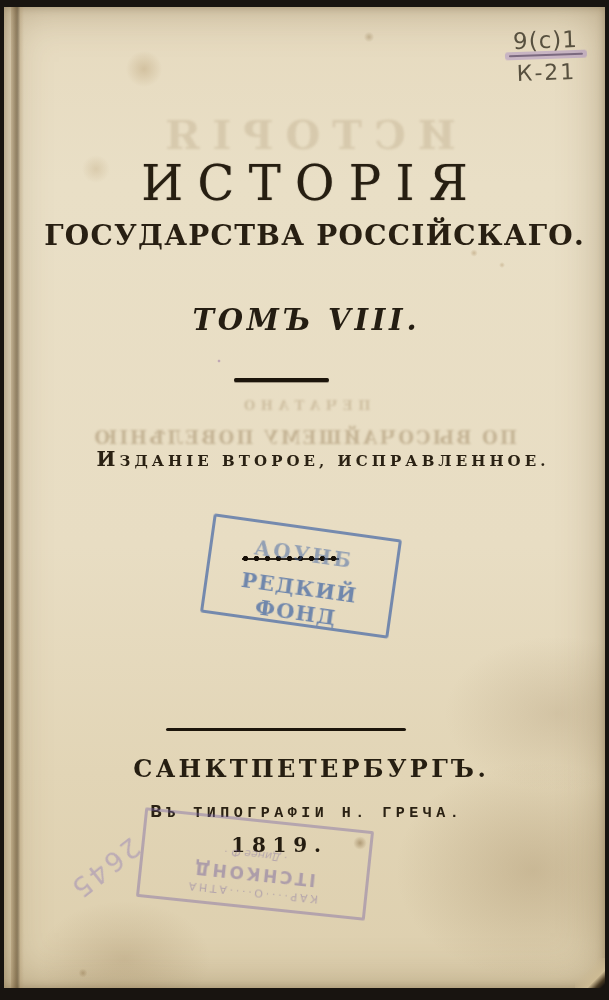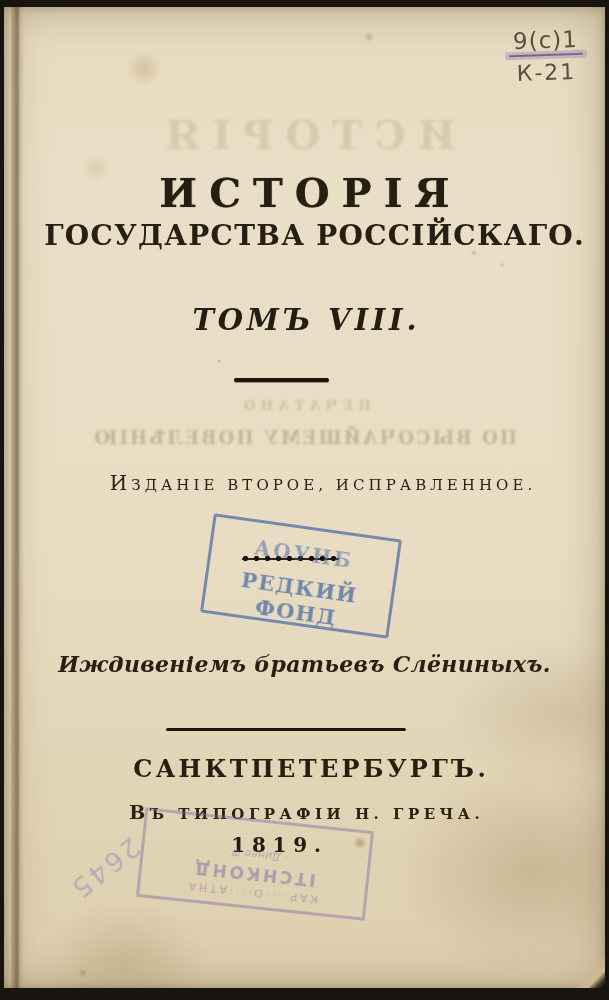--- a/index.html
+++ b/index.html
@@ -24,34 +24,34 @@
   
   .crease{position:absolute;left:7px;top:0;width:13px;height:100%;
     background:linear-gradient(90deg, rgba(150,125,85,.30), rgba(88,66,34,.55) 40%, rgba(60,44,20,.45) 52%, rgba(165,140,100,.28) 72%, rgba(165,140,100,0));}
   .corner-curl{position:absolute;right:0;bottom:0;width:30px;height:30px;
     background:linear-gradient(315deg,#181410 6%, #4a3b24 16%, #cdbb94 30%, rgba(205,187,148,0) 62%);}
   
   .t{position:absolute;left:0;right:0;text-align:center;color:#241d12;white-space:nowrap;}
   .ghost{transform:scaleX(-1);filter:blur(1.2px);}
   
   .ghost-title{top:104px;font-size:40px;font-weight:bold;letter-spacing:.30em;color:rgba(150,125,85,.20);}
-  .title{top:162px;font-size:40px;font-weight:bold;letter-spacing:.30em;text-indent:.30em;color:#261e11;
+  .title{top:148px;font-size:48px;font-weight:normal;letter-spacing:.30em;text-indent:.30em;color:#261e11;
          text-shadow:0 0 1px rgba(38,30,17,.6);}
   .subtitle{top:212px;font-size:28px;font-weight:bold;letter-spacing:.045em;text-indent:.045em;color:#281f12;padding-left:19px;}
   .volume{top:296px;font-size:29px;font-weight:bold;font-style:italic;letter-spacing:.13em;text-indent:.13em;}
   .rule1{position:absolute;left:230px;top:371px;width:95px;height:4px;background:#1c150b;border-radius:2px/60%;
          box-shadow:0 1px 0 rgba(28,21,11,.35);}
   .ghost-small{top:391px;font-size:13px;font-weight:bold;letter-spacing:.42em;color:rgba(145,120,80,.30);}
   .ghost-big{top:420px;font-size:18px;font-weight:bold;letter-spacing:.12em;color:rgba(140,114,74,.38);}
-  .edition{top:464px;font-size:15px;font-weight:normal;letter-spacing:.27em;text-indent:.27em;color:#2a2113;margin-left:33px;}
+  .edition{top:440px;font-size:15px;font-weight:bold;letter-spacing:.27em;text-indent:.27em;color:#2a2113;margin-left:33px;}
   .edition::first-letter{font-size:20px;}
   .publisher{top:644px;font-size:22px;font-style:italic;font-weight:600;letter-spacing:.015em;color:#271f12;}
   .rule2{position:absolute;left:162px;top:721px;width:240px;height:3px;background:#1c150b;border-radius:2px/60%;}
   .city{top:747px;font-size:24px;font-weight:bold;letter-spacing:.14em;text-indent:.14em;color:#261e11;padding-left:10px;}
-  .printer{top:794px;font-size:15px;font-weight:bold;letter-spacing:.30em;text-indent:.30em;color:#2a2113;}
+  .printer{top:794px;font-size:15px;font-weight:bold;letter-spacing:.30em;text-indent:.30em;color:#2a2113;font-family:Liberation Mono, monospace;}
   .printer::first-letter{font-size:19px;}
   .year{top:826px;font-size:20px;font-weight:bold;letter-spacing:.34em;transform:translateX(-25px);color:#241c10;}
   
   .ornament{position:absolute;left:238px;top:548px;width:97px;height:7px;
     background:
       radial-gradient(circle 3px at 3.5px 50%, #160f07 2.4px, rgba(22,15,7,0) 3px) 0 0/11px 100% repeat-x,
       linear-gradient(rgba(22,15,7,.9),rgba(22,15,7,.9)) 0 50%/100% 2px no-repeat;}
   
   .stamp-blue{position:absolute;left:202px;top:519px;width:184px;height:94px;
     border:3px solid rgba(72,106,166,.72);border-radius:3px;transform:rotate(8deg);
@@ -103,21 +103,20 @@
 
     <div class="t edition">ИЗДАНІЕ ВТОРОЕ, ИСПРАВЛЕННОЕ.</div>
 
     <div class="ornament"></div>
 
     <div class="stamp-blue">
       <div class="l1">АОУНБ</div>
       <div class="l2">РЕДКИЙ ФОНД</div>
     </div>
 
-    <div class="t publisher">Иждивеніемъ братьевъ Слёниныхъ.</div>
 
     <div class="rule2"></div>
 
     <div class="t city">САНКТПЕТЕРБУРГЪ.</div>
     <div class="t printer">ВЪ ТИПОГРАФІИ Н. ГРЕЧА.</div>
     <div class="t year">1819.</div>
 
     <div class="stamp-faded">
       <div class="f1">КАР····О····АТНА</div>
       <div class="f2">ІТСНКОНД</div>

